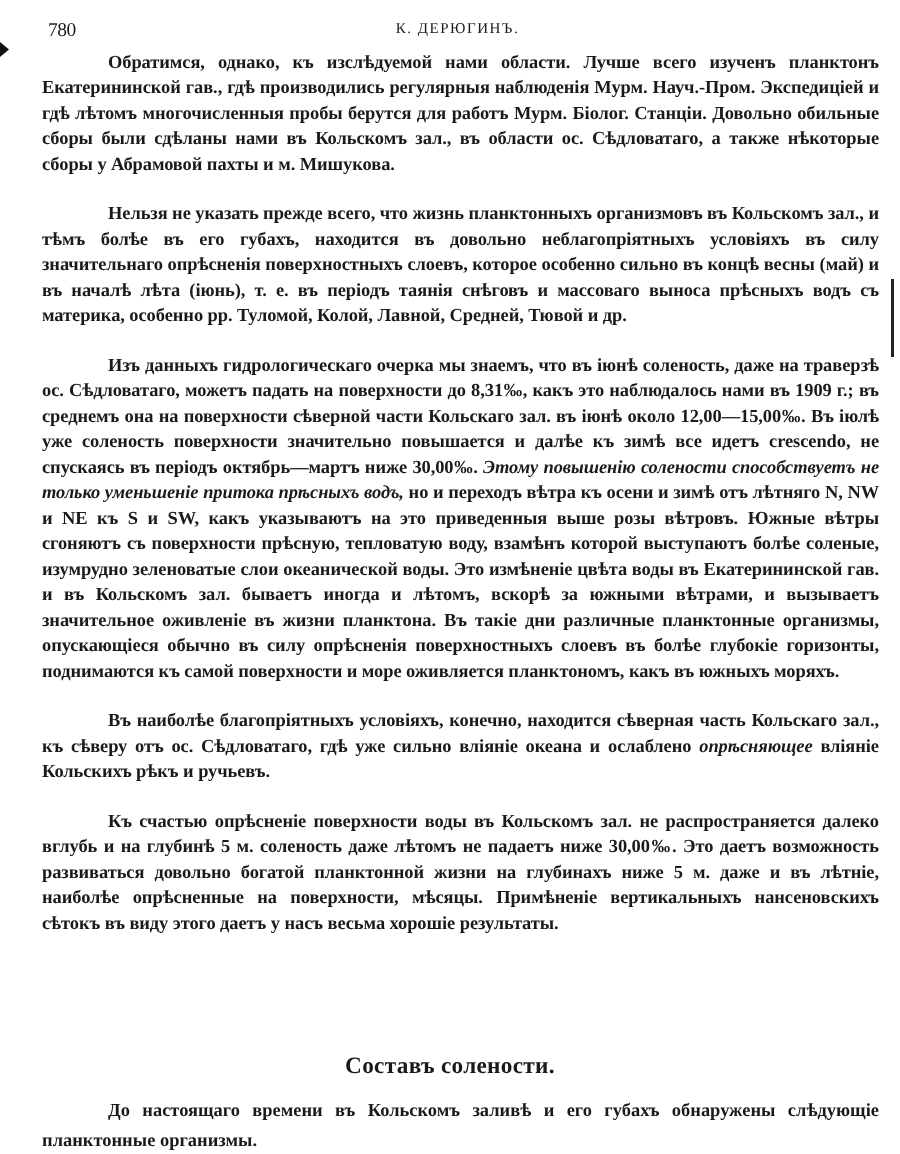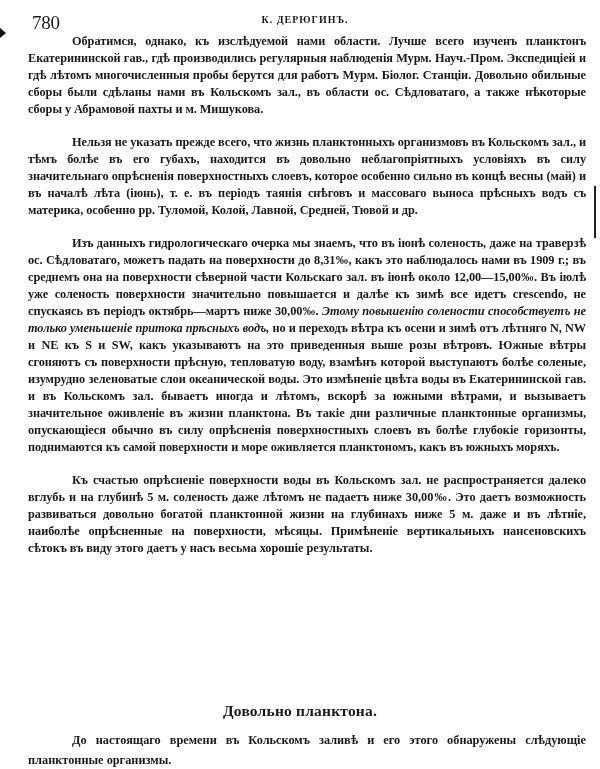--- a/index.html
+++ b/index.html
@@ -14,25 +14,25 @@
     border-left: 6px solid #111;
   }
   .right-rule {
     position: absolute; left: 594px; top: 186px; width: 2px; height: 52px; background: #222;
   }
   .header {
     position: absolute; top: 8px; left: 30px; width: 550px; height: 20px;
   }
   .page-number {
     position: absolute; left: 2px; top: 4px;
-    font-family: "Liberation Serif", serif; font-size: 19px; letter-spacing: -0.3px;
+    font-family: "Liberation Serif", serif; font-size: 13px; letter-spacing: -0.3px;
   }
   .running-head {
     position: absolute; left: 0; right: 0; top: 6px; text-align: center;
-    font-family: "Liberation Serif", serif; font-size: 10px; font-weight: bold; letter-spacing: 1px;
+    font-family: "Liberation Serif", serif; font-size: 10px; font-weight: normal; letter-spacing: 1px;
   }
   .body-text {
     position: absolute; left: 28px; top: 33px; width: 558px;
     font-family: "Liberation Serif", serif;
     font-size: 12.3px; line-height: 17px; text-align: justify;
     font-weight: bold; letter-spacing: -0.05px;
   }
   .body-text p { margin: 0; text-indent: 44px; }
   .body-text p + p { margin-top: 16px; }
   em { font-style: italic; }
@@ -62,23 +62,26 @@
   <p>
     <span>Обратимся, однако, къ изслѣдуемой нами области. Лучше всего изученъ планктонъ Екатерининской гав., гдѣ производились регулярныя наблюденія Мурм. Науч.-Пром. Экспедиціей и гдѣ лѣтомъ многочисленныя пробы берутся для работъ Мурм. Біолог. Станціи. Довольно обильные сборы были сдѣланы нами въ Кольскомъ зал., въ области ос. Сѣдловатаго, а также нѣкоторые сборы у Абрамовой пахты и м. Мишукова.</span>
   </p>
   <p>
     <span>Нельзя не указать прежде всего, что жизнь планктонныхъ организмовъ въ Кольскомъ зал., и тѣмъ болѣе въ его губахъ, находится въ довольно неблагопріятныхъ условіяхъ въ силу значительнаго опрѣсненія поверхностныхъ слоевъ, которое особенно сильно въ концѣ весны (май) и въ началѣ лѣта (іюнь), т. е. въ періодъ таянія снѣговъ и массоваго выноса прѣсныхъ водъ съ материка, особенно рр. Туломой, Колой, Лавной, Средней, Тювой и др.</span>
   </p>
   <p>
     <span>Изъ данныхъ гидрологическаго очерка мы знаемъ, что въ іюнѣ соленость, даже на траверзѣ ос. Сѣдловатаго, можетъ падать на поверхности до 8,31‰, какъ это наблюдалось нами въ 1909 г.; въ среднемъ она на поверхности сѣверной части Кольскаго зал. въ іюнѣ около 12,00—15,00‰. Въ іюлѣ уже соленость поверхности значительно повышается и далѣе къ зимѣ все идетъ crescendo, не спускаясь въ періодъ октябрь—мартъ ниже 30,00‰. </span><em>Этому повышенію солености способствуетъ не только уменьшеніе притока прѣсныхъ водъ,</em><span> но и переходъ вѣтра къ осени и зимѣ отъ лѣтняго N, NW и NE къ S и SW, какъ указываютъ на это приведенныя выше розы вѣтровъ. Южные вѣтры сгоняютъ съ поверхности прѣсную, тепловатую воду, взамѣнъ которой выступаютъ болѣе соленые, изумрудно зеленоватые слои океанической воды. Это измѣненіе цвѣта воды въ Екатерининской гав. и въ Кольскомъ зал. бываетъ иногда и лѣтомъ, вскорѣ за южными вѣтрами, и вызываетъ значительное оживленіе въ жизни планктона. Въ такіе дни различные планктонные организмы, опускающіеся обычно въ силу опрѣсненія поверхностныхъ слоевъ въ болѣе глубокіе горизонты, поднимаются къ самой поверхности и море оживляется планктономъ, какъ въ южныхъ моряхъ.</span>
   </p>
   <p>
+    <span>Въ наиболѣе благопріятныхъ условіяхъ, конечно, находится сѣверная часть Кольскаго зал., къ сѣверу отъ ос. Сѣдловатаго, гдѣ уже сильно вліяніе океана и ослаблено </span><em>опрѣсняющее</em><span> вліяніе Кольскихъ рѣкъ и ручьевъ.</span>
+  </p>
+  <p>
     <span>Къ счастью опрѣсненіе поверхности воды въ Кольскомъ зал. не распространяется далеко вглубь и на глубинѣ 5 м. соленость даже лѣтомъ не падаетъ ниже 30,00‰. Это даетъ возможность развиваться довольно богатой планктонной жизни на глубинахъ ниже 5 м. даже и въ лѣтніе, наиболѣе опрѣсненные на поверхности, мѣсяцы. Примѣненіе вертикальныхъ нансеновскихъ сѣтокъ въ виду этого даетъ у насъ весьма хорошіе результаты.</span>
   </p>
 </div>
 
-<div class="section-title">Довольно планктона.</div>
+<div class="section-title">Составъ солености.</div>
 
 <div class="closing-text">
   <p>
-    <span>До настоящаго времени въ Кольскомъ заливѣ и его этого обнаружены слѣдующіе планктонные организмы.</span>
+    <span>До настоящаго времени въ Кольскомъ заливѣ и его губахъ обнаружены слѣдующіе планктонные организмы.</span>
   </p>
 </div>
 
 </body></html>

